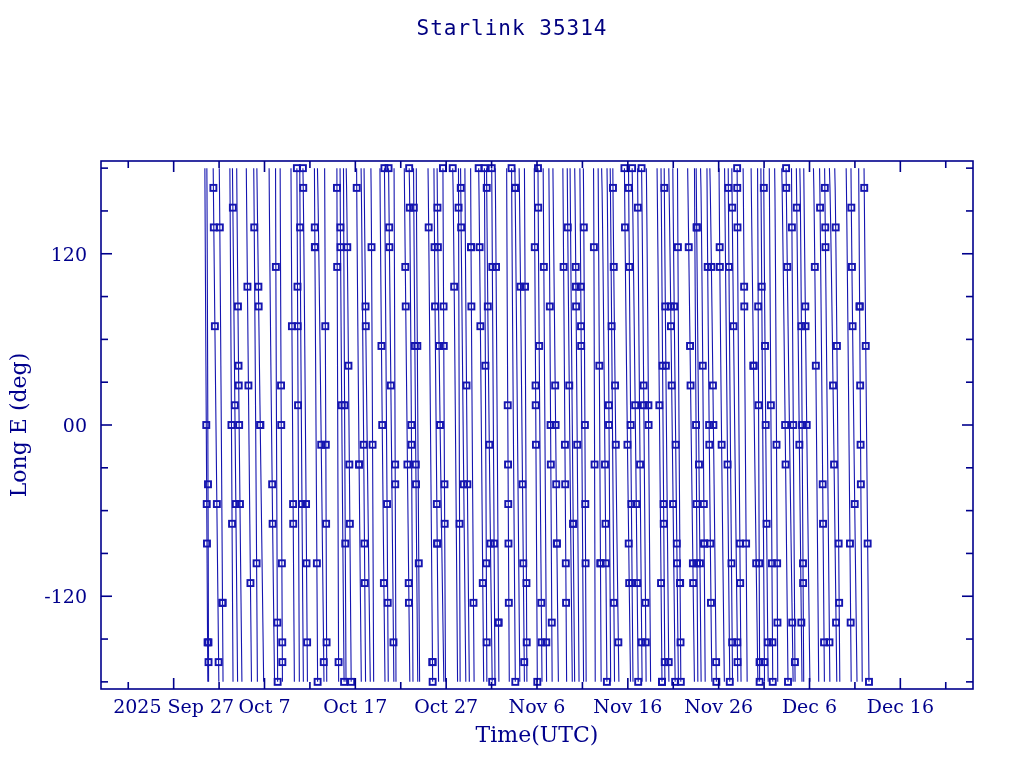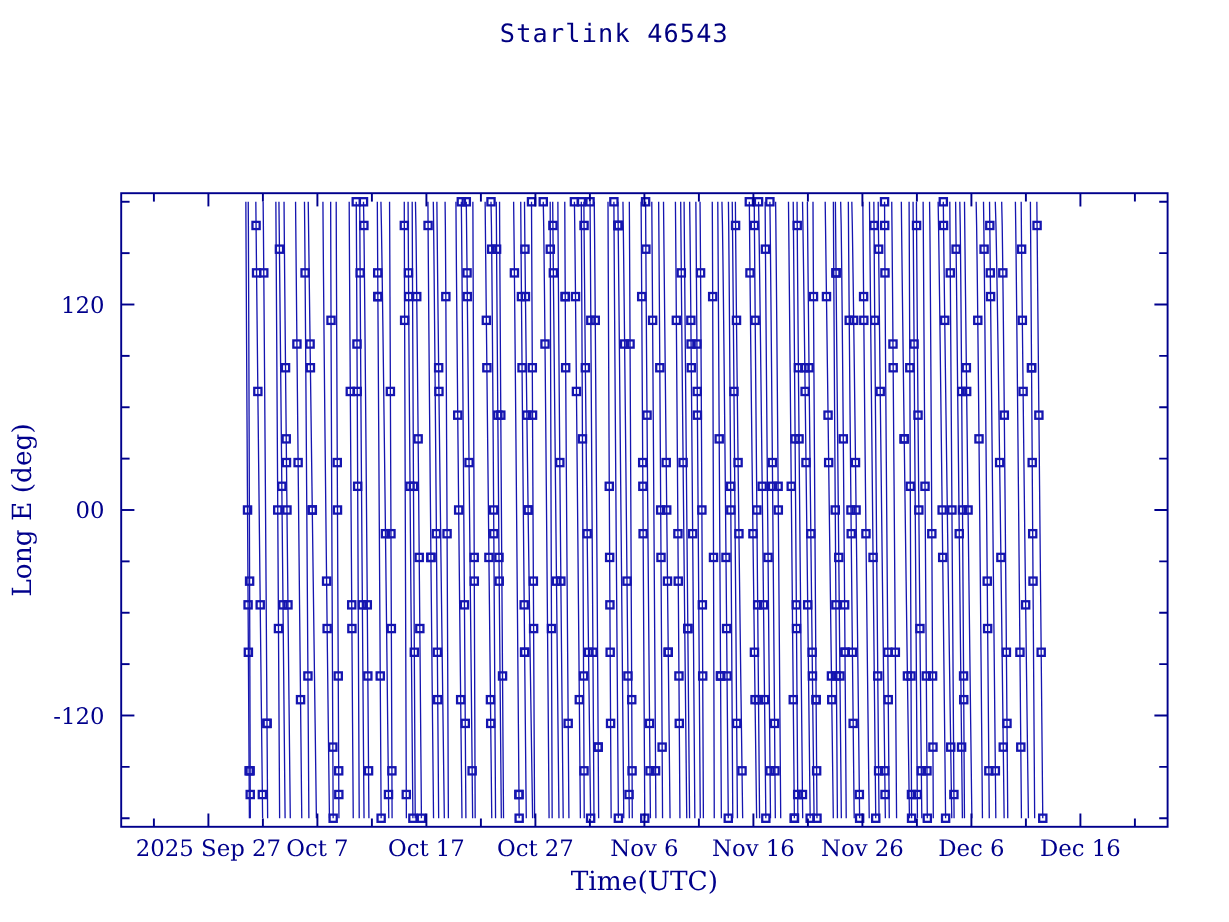--- a/index.html
+++ b/index.html
@@ -67,21 +67,21 @@
     fill: none;
     stroke: #1515b0;
     stroke-width: 1.9;
   }
 </style>
 </head>
 <body>
 
 <div id="page">
 
-  <div class="chart-title">Starlink 46543</div>
+  <div class="chart-title">Starlink 35314</div>
 
   <svg id="plot-svg" width="1024" height="768">
 
     <g id="series-layer">
         <path d="M204.88 168.14 L204.97 187.89 L205.07 207.65 L205.17 227.41 L205.28 247.17 L205.38 266.93 L205.49 286.69 L205.60 306.45 L205.71 326.21 L205.82 345.96 L205.94 365.72 L206.05 385.48 L206.16 405.24 L206.28 425.00 L206.39 444.76 L206.51 464.52 L206.63 484.28 L206.74 504.04 L206.86 523.79 L206.98 543.55 L207.10 563.31 L207.22 583.07 L207.34 602.83 L207.46 622.59 L207.58 642.35 L207.70 662.11 L207.83 681.86" class="series-path"></path>
         <path d="M206.86 168.14 L206.98 187.89 L207.06 207.65 L207.14 227.41 L207.22 247.17 L207.29 266.93 L207.36 286.69 L207.43 306.45 L207.50 326.21 L207.56 345.96 L207.63 365.72 L207.69 385.48 L207.75 405.24 L207.82 425.00 L207.88 444.76 L207.94 464.52 L208.00 484.28 L208.06 504.04 L208.12 523.79 L208.18 543.55 L208.24 563.31 L208.30 583.07 L208.36 602.83 L208.41 622.59 L208.47 642.35 L208.53 662.11 L208.59 681.86" class="series-path"></path>
         <path d="M213.19 168.14 L213.39 187.89 L213.60 207.65 L213.81 227.41 L214.02 247.17 L214.23 266.93 L214.45 286.69 L214.66 306.45 L214.88 326.21 L215.10 345.96 L215.31 365.72 L215.53 385.48 L215.75 405.24 L215.97 425.00 L216.19 444.76 L216.41 464.52 L216.63 484.28 L216.85 504.04 L217.07 523.79 L217.29 543.55 L217.51 563.31 L217.73 583.07 L217.96 602.83 L218.18 622.59 L218.40 642.35 L218.62 662.11 L218.85 681.86" class="series-path"></path>
         <path d="M219.27 168.14 L219.48 187.89 L219.66 207.65 L219.82 227.41 L219.98 247.17 L220.13 266.93 L220.28 286.69 L220.43 306.45 L220.58 326.21 L220.72 345.96 L220.86 365.72 L221.01 385.48 L221.15 405.24 L221.29 425.00 L221.42 444.76 L221.56 464.52 L221.70 484.28 L221.83 504.04 L221.97 523.79 L222.10 543.55 L222.24 563.31 L222.37 583.07 L222.50 602.83 L222.64 622.59 L222.77 642.35 L222.90 662.11 L223.03 681.86" class="series-path"></path>
         <path d="M229.88 168.14 L230.00 187.89 L230.13 207.65 L230.25 227.41 L230.37 247.17 L230.49 266.93 L230.62 286.69 L230.74 306.45 L230.86 326.21 L230.98 345.96 L231.10 365.72 L231.22 385.48 L231.34 405.24 L231.46 425.00 L231.58 444.76 L231.70 464.52 L231.82 484.28 L231.94 504.04 L232.06 523.79 L232.18 543.55 L232.30 563.31 L232.42 583.07 L232.54 602.83 L232.66 622.59 L232.78 642.35 L232.90 662.11 L233.02 681.86" class="series-path"></path>
         <path d="M232.45 168.14 L232.66 187.89 L232.87 207.65 L233.07 227.41 L233.27 247.17 L233.47 266.93 L233.67 286.69 L233.87 306.45 L234.07 326.21 L234.26 345.96 L234.46 365.72 L234.66 385.48 L234.85 405.24 L235.05 425.00 L235.25 444.76 L235.44 464.52 L235.64 484.28 L235.83 504.04 L236.03 523.79 L236.22 543.55 L236.42 563.31 L236.61 583.07 L236.80 602.83 L237.00 622.59 L237.19 642.35 L237.39 662.11 L237.58 681.86" class="series-path"></path>

